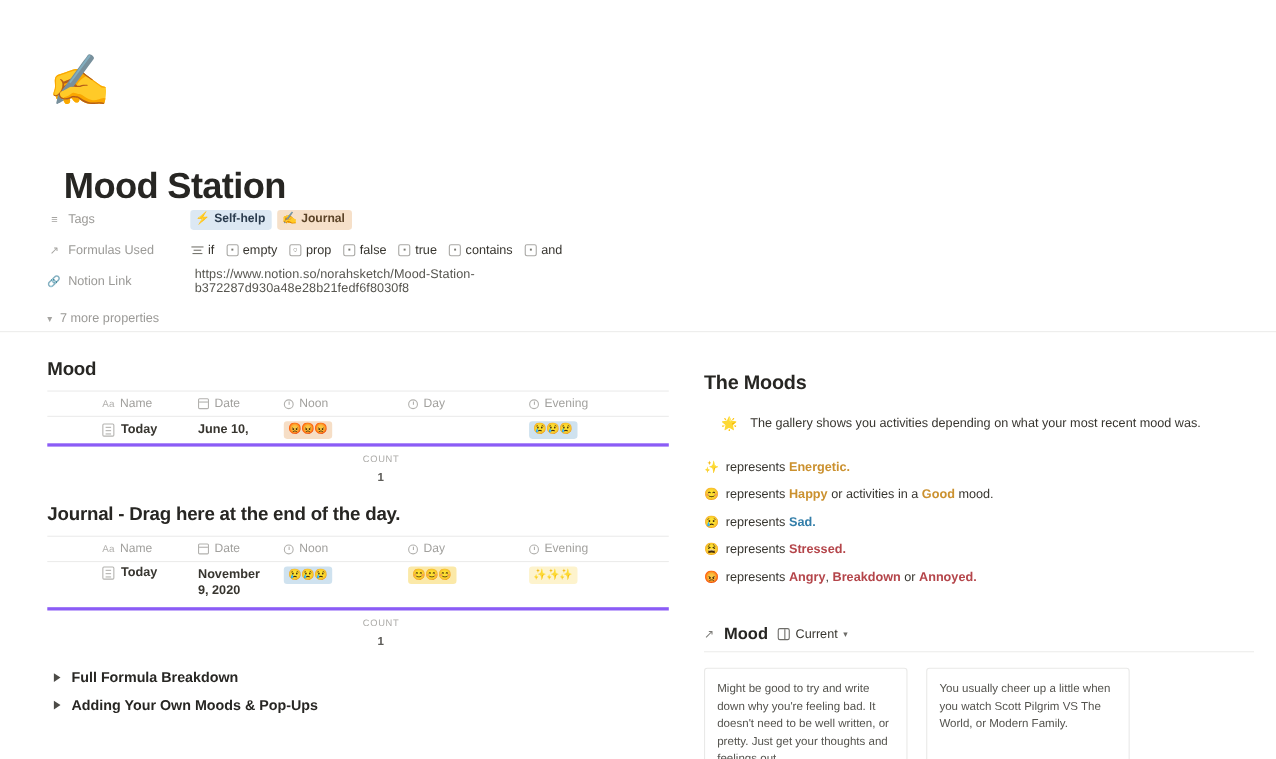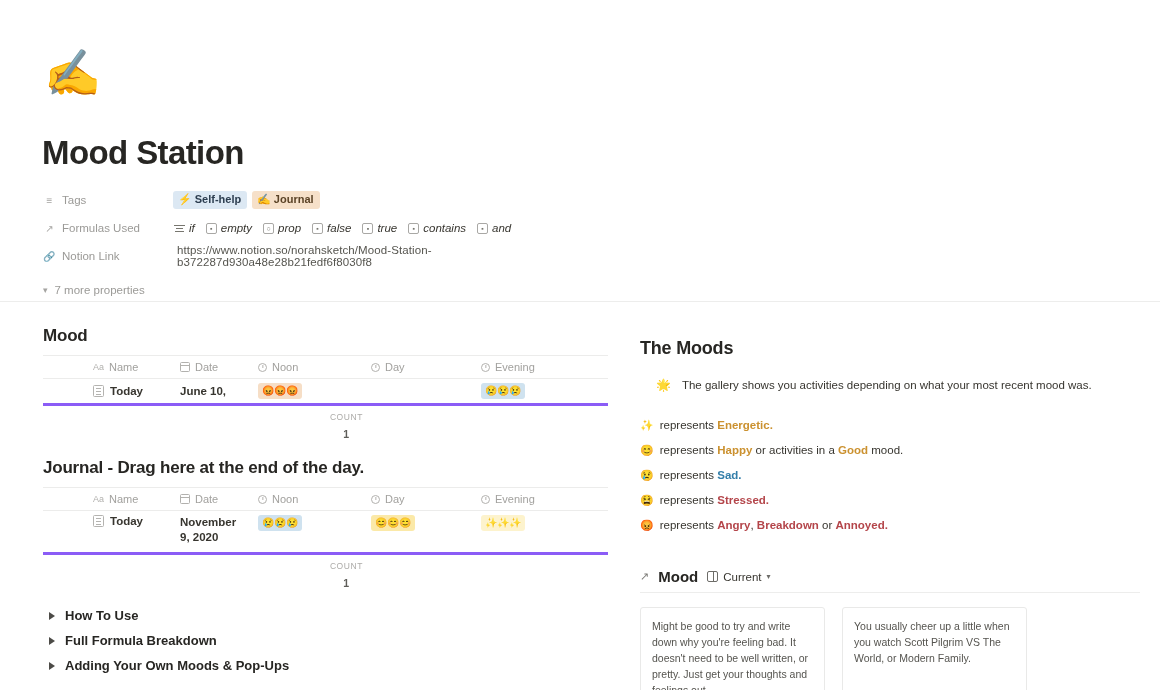--- a/index.html
+++ b/index.html
@@ -24,21 +24,21 @@
     line-height: 1;
     user-select: none;
   }
   .page-title {
     position: absolute;
     left: 42px; top: 134px;
     font-size: 33px;
     font-weight: 700;
     letter-spacing: -0.6px;
     color: #272623;
-    margin: 0;
+    margin: 16px;
   }
 
   
   .props {
     position: absolute;
     left: 43px; top: 186px;
     width: 580px;
   }
   .prop-row {
     display: flex;
@@ -73,27 +73,26 @@
     font-size: 11px;
     font-weight: 700;
     line-height: 15px;
     white-space: nowrap;
   }
   .pill-blue { background: #dce8f3; color: #2c3d4f; }
   .pill-orange { background: #f6e0c9; color: #5b4327; }
 
   .formula-chip {
     display: inline-flex;
-    align-items: flex-end;
+    align-items: flex-start;
     gap: 4px;
     font-size: 11.5px;
     color: #37352f;
     margin-right: 6px;
     white-space: nowrap;
-    font-style: italic;
   }
   .fchip-icon {
     width: 11px; height: 11px;
     border: 1px solid #a9a8a5;
     border-radius: 2px;
     display: inline-flex;
     align-items: center; justify-content: center;
     font-size: 7px;
     color: #77766f;
     line-height: 1;
@@ -560,24 +559,20 @@
 
       <div class="count-row">
         <span>COUNT</span>
         <b>1</b>
       </div>
     </div>
 
     <div class="toggles">
       <div class="toggle-item">
         <span class="tri"></span>
-        <span>How To Use</span>
-      </div>
-      <div class="toggle-item">
-        <span class="tri"></span>
         <span>Full Formula Breakdown</span>
       </div>
       <div class="toggle-item">
         <span class="tri"></span>
         <span>Adding Your Own Moods &amp; Pop-Ups</span>
       </div>
     </div>
   </div>
 
   <div class="col-right">

